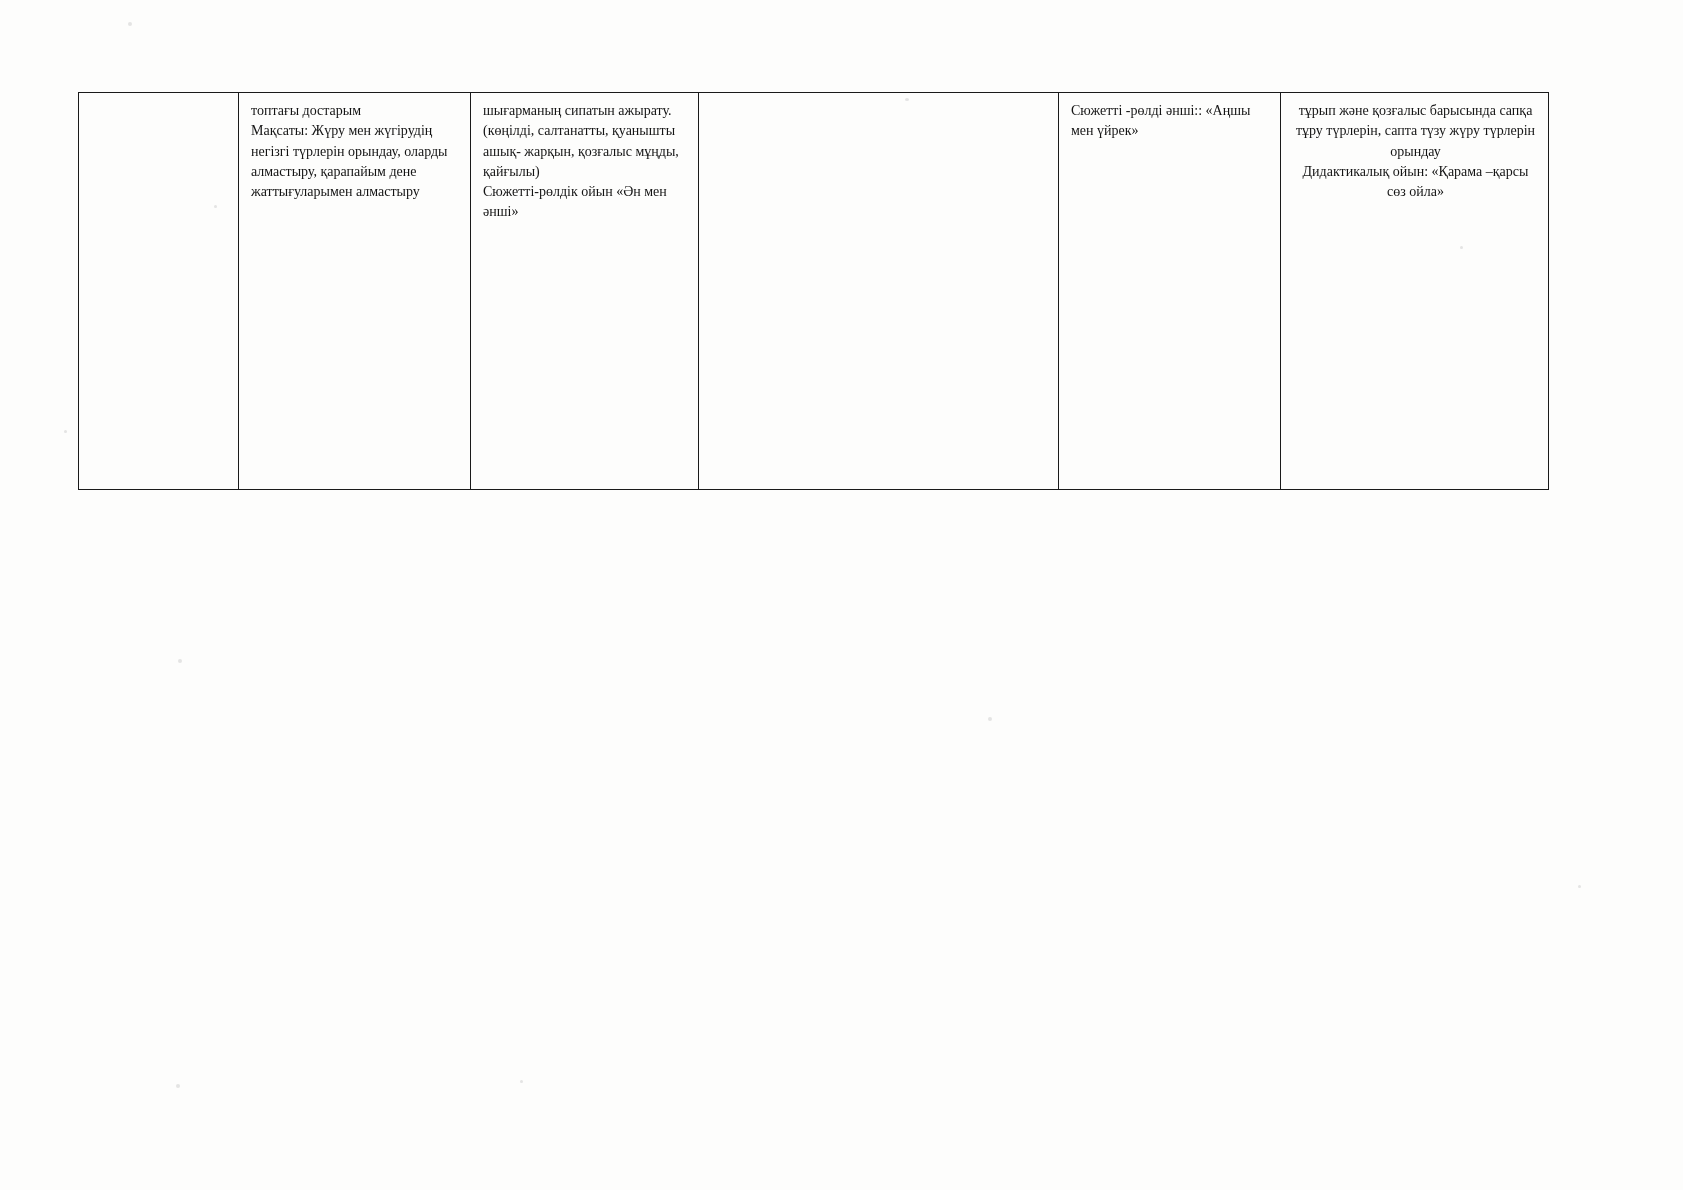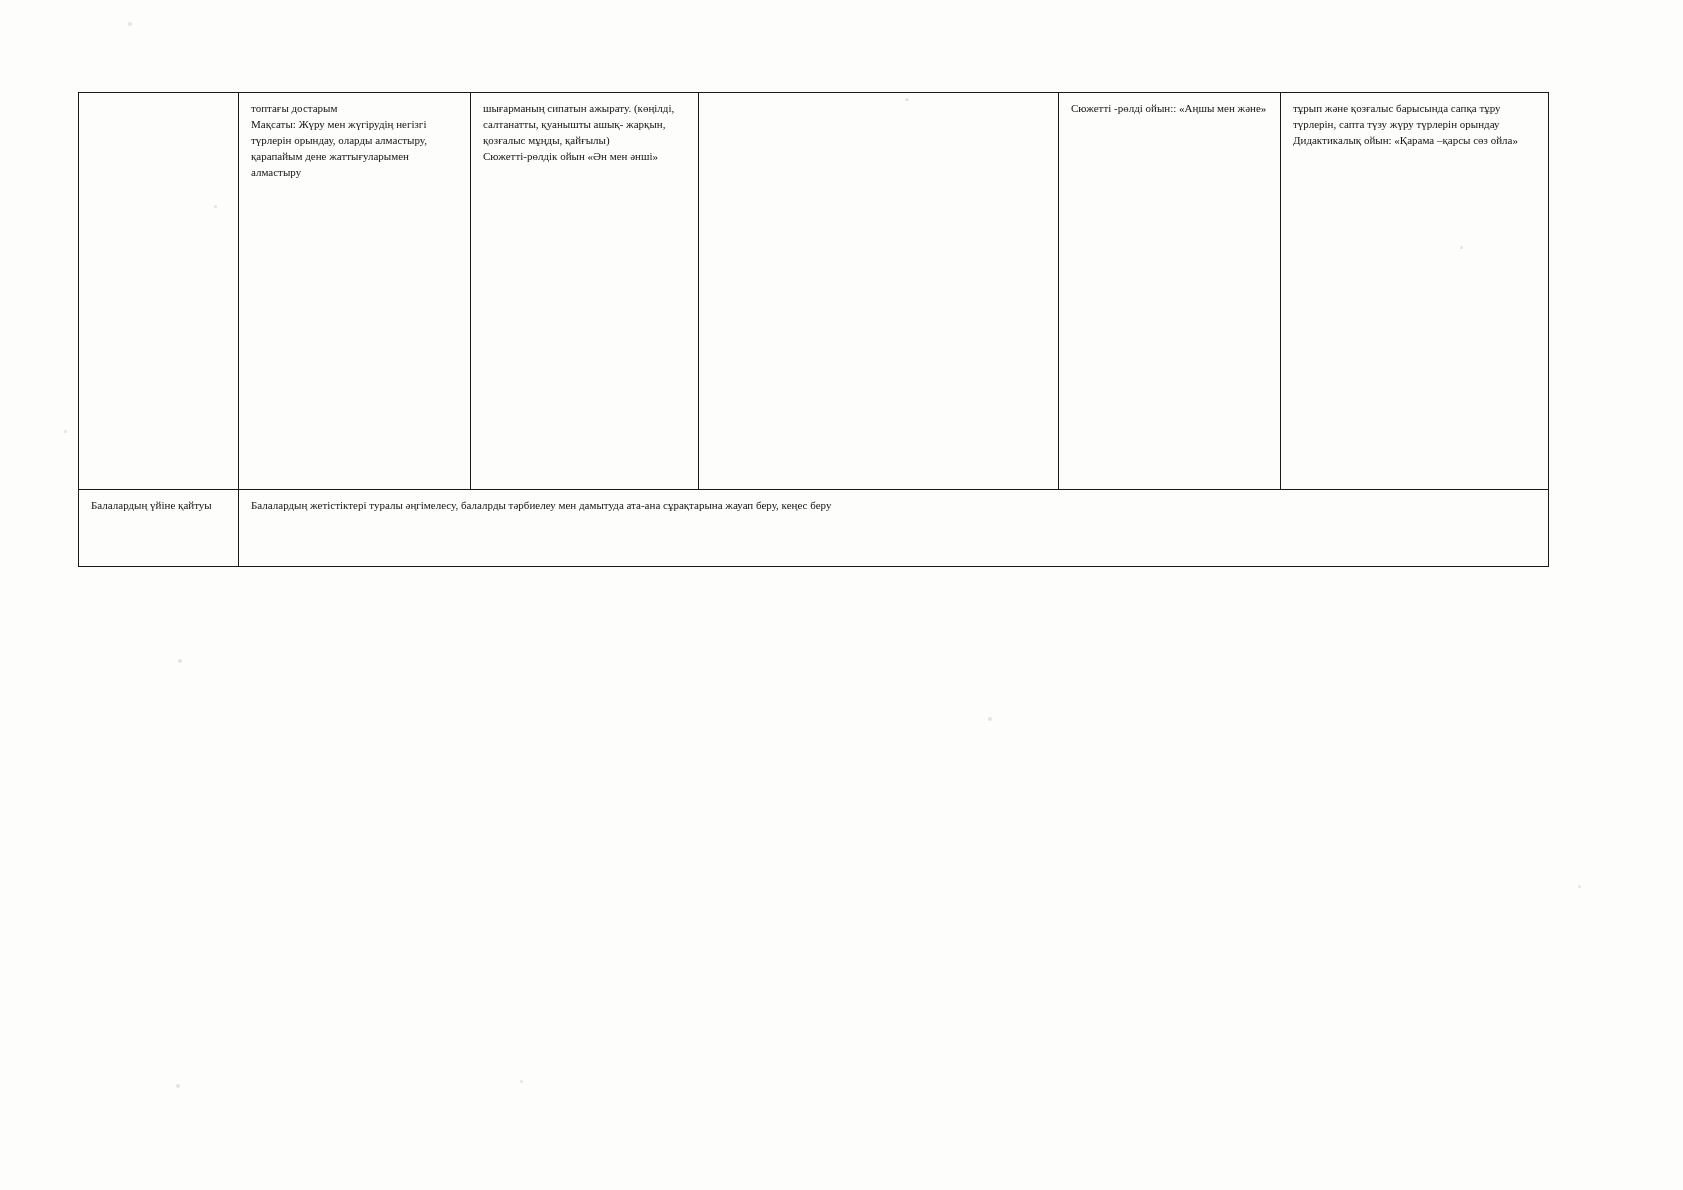--- a/index.html
+++ b/index.html
@@ -35,39 +35,39 @@
     left: 78px;
     top: 92px;
     width: 1470px;
     border-collapse: collapse;
     table-layout: fixed;
   }
   .doc-table td {
     border: 1.6px solid #1a1a1a;
     vertical-align: top;
     padding: 8px 10px 10px 12px;
-    font-size: 11px;
+    font-size: 14px;
     line-height: 1.45;
   }
 
   
   .c1 { width: 160px; }
   .c2 { width: 232px; }
   .c3 { width: 228px; }
   .c4 { width: 360px; }
   .c5 { width: 222px; }
   .c6 { width: 268px; }
 
   .row-main td { height: 378px; }
   .row-foot td { height: 58px; }
 
   .cell-text { white-space: pre-line; }
 
   .c5-cell { padding-left: 18px; }
-  .c6-cell { padding-left: 14px; }
+  .c6-cell { padding-left: 14px; text-align: center; }
 
   .foot-label {
     text-align: left;
     padding-top: 12px;
     line-height: 1.5;
   }
   .foot-body {
     padding-top: 10px;
     line-height: 1.5;
   }
@@ -107,29 +107,21 @@
 Мақсаты: Жүру мен жүгірудің негізгі түрлерін орындау, оларды алмастыру, қарапайым дене жаттығуларымен алмастыру</div>
       </td>
       <td>
         <div class="cell-text">шығарманың сипатын ажырату. (көңілді, салтанатты, қуанышты ашық- жарқын, қозғалыс мұңды, қайғылы)
 Сюжетті-рөлдік ойын «Ән мен әнші»</div>
       </td>
       <td>
         <div class="cell-text"></div>
       </td>
       <td class="c5-cell">
-        <div class="cell-text">Сюжетті -рөлді ойын::  «Аңшы мен және»</div>
+        <div class="cell-text">Сюжетті -рөлді әнші::  «Аңшы мен үйрек»</div>
       </td>
       <td class="c6-cell">
         <div class="cell-text">тұрып және қозғалыс барысында сапқа тұру түрлерін, сапта түзу жүру түрлерін орындау
 Дидактикалық ойын: «Қарама –қарсы сөз ойла»</div>
       </td>
     </tr>
-    <tr class="row-foot">
-      <td class="foot-label">
-        <div class="cell-text">Балалардың  үйіне  қайтуы</div>
-      </td>
-      <td class="foot-body" colspan="5">
-        <div class="cell-text">Балалардың жетістіктері туралы әңгімелесу, балалрды тәрбиелеу мен дамытуда ата-ана сұрақтарына жауап беру, кеңес беру</div>
-      </td>
-    </tr>
   </tbody>
 </table>
 
 </body></html>

